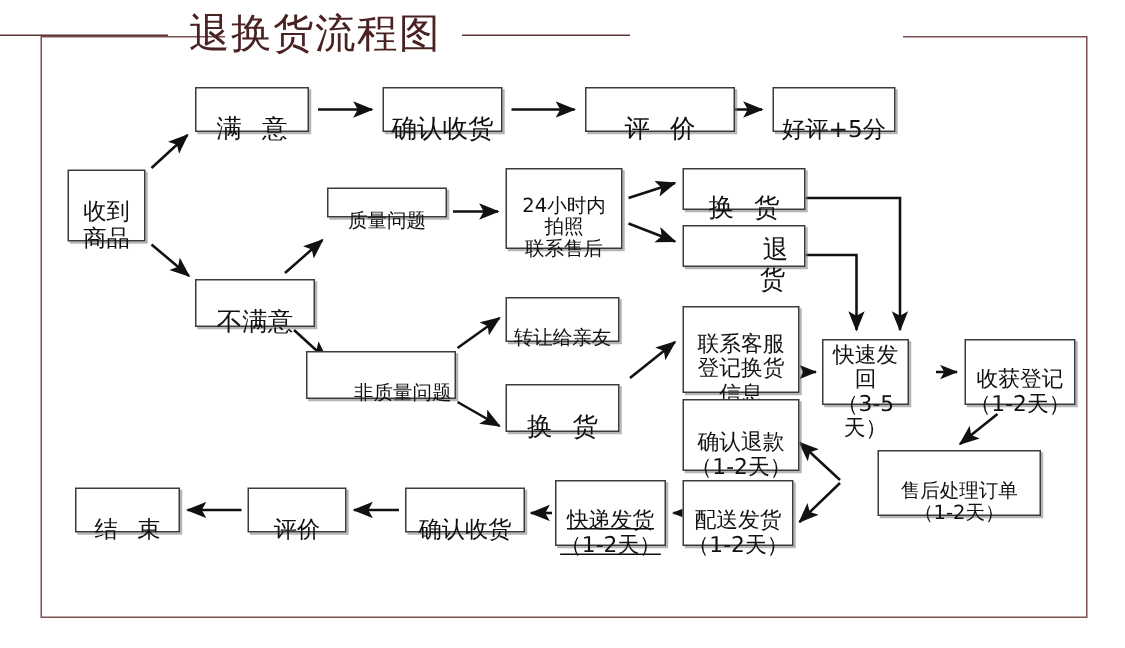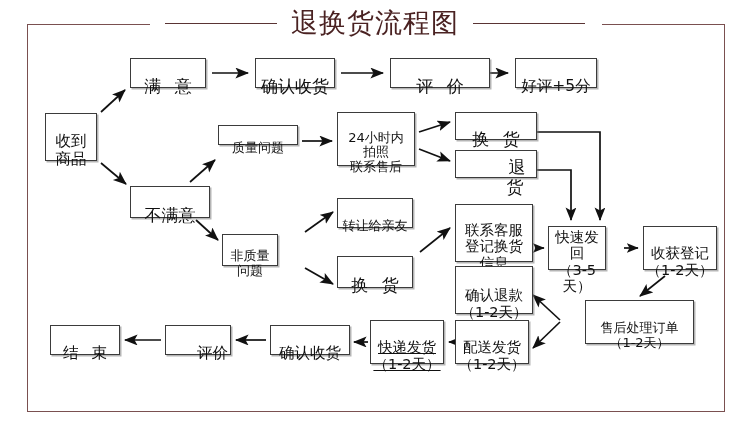--- a/index.html
+++ b/index.html
@@ -8,21 +8,21 @@
     background:#ffffff;
     font-family:"DejaVu Sans","Liberation Sans",sans-serif;
     overflow:hidden;
     position:relative;
   }
   #stage{position:absolute;left:0;top:0;width:750px;height:432px;}
 
   
   .title-wrap{
     position:absolute;left:0;top:6px;width:750px;height:34px;
-    display:flex;align-items:center;justify-content:center;gap:14px;
+    display:flex;align-items:center;justify-content:flex-start;gap:14px;
   }
   .title-rule{height:0;border-top:1.6px solid #5a3434;flex:0 0 auto;}
   .title-rule.left{width:112px;}
   .title-rule.right{width:112px;}
   .title-text{
     color:#4a2222;font-size:27px;line-height:30px;font-weight:400;
     letter-spacing:1px;white-space:nowrap;
   }
 
   
@@ -159,21 +159,21 @@
   </div>
 
   <div class="node f18 sp" style="left:455px;top:150px;width:82px;height:28px;padding-left:44px;">
     <span>退 货</span>
   </div>
 
   <div class="node f18" style="left:130px;top:186px;width:80px;height:32px;">
     <span>不满意</span>
   </div>
 
-  <div class="node f13" style="left:222px;top:234px;width:56px;height:32px;">
+  <div class="node f13" style="left:204px;top:234px;width:100px;height:32px;justify-content:flex-end;">
     <span>非质量问题</span>
   </div>
 
   <div class="node f13" style="left:337px;top:198px;width:76px;height:30px;">
     <span>转让给亲友</span>
   </div>
 
   <div class="node f18 sp" style="left:337px;top:256px;width:76px;height:32px;">
     <span>换 货</span>
   </div>
@@ -211,21 +211,21 @@
 
   <div class="node f15" style="left:370px;top:320px;width:74px;height:44px;text-decoration:underline;">
     <span>快递发货
 （1-2天）</span>
   </div>
 
   <div class="node f16" style="left:270px;top:325px;width:80px;height:30px;">
     <span>确认收货</span>
   </div>
 
-  <div class="node f16" style="left:165px;top:325px;width:66px;height:30px;justify-content:flex-end;">
+  <div class="node f16" style="left:165px;top:325px;width:66px;height:30px;">
     <span>评价</span>
   </div>
 
   <div class="node f16 sp" style="left:50px;top:325px;width:70px;height:30px;">
     <span>结 束</span>
   </div>
 
 </div>
 
 </body></html>

